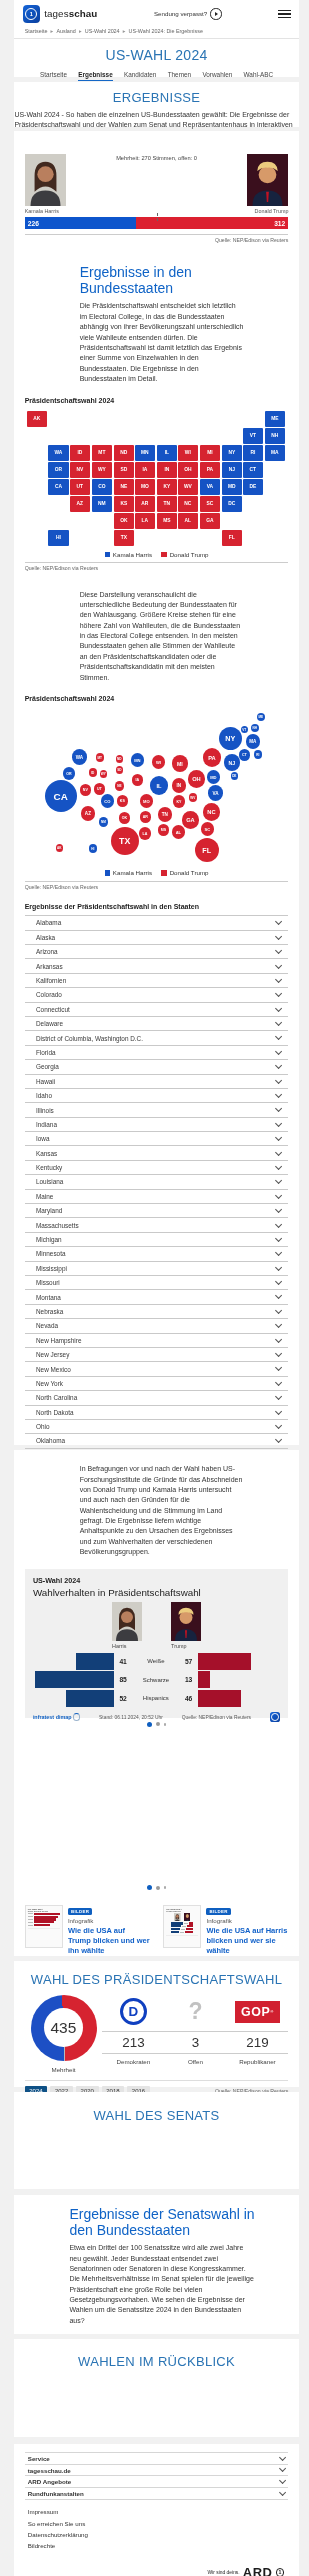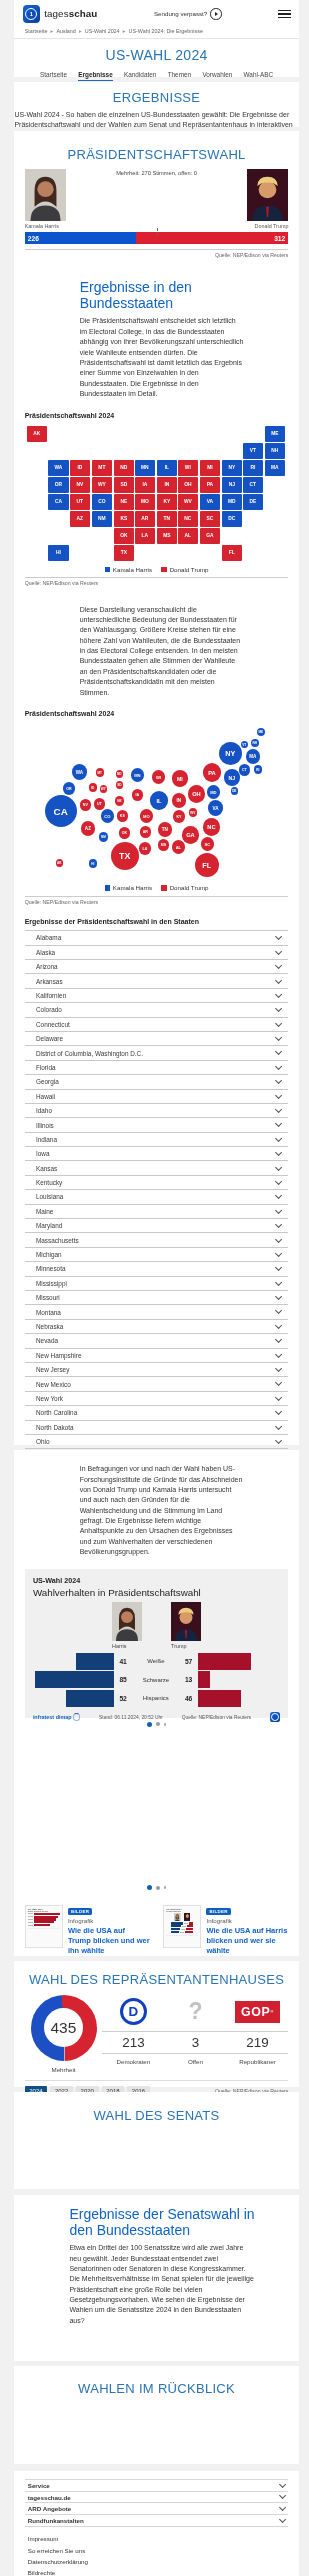--- a/index.html
+++ b/index.html
@@ -132,21 +132,21 @@
   .goplogo{background:#d12030;color:#fff;font-weight:bold;font-size:12.4px;padding:4.1px 6.2px;letter-spacing:0.5px;position:relative;}
   .goplogo .reg{font-size:4.1px;vertical-align:3.1px;}
   .h-num{border-top:0.5px solid #ccc;border-bottom:0.5px solid #ccc;font-size:13.4px;color:#333;padding:3.1px 0;margin-top:3.1px;}
   .h-lbl{font-size:6.2px;color:#444;margin-top:3.6px;}
   .haus-foot{border-top:0.5px solid #ddd;display:flex;justify-content:space-between;align-items:center;margin-top:7.2px;padding-top:4.6px;}
   .chips{display:flex;gap:3.1px;}
   .chip{background:#e4e4e4;color:#333;font-size:6px;padding:2.1px 4.6px;border-radius:1px;cursor:pointer;}
   .chip.active{background:#0f5186;color:#fff;}
   
   .sec-senat{height:97px;box-sizing:border-box;padding-top:15.5px;}
-  .sec-senat-erg{height:166px;box-sizing:border-box;padding-top:11.3px;}
+  .sec-senat-erg{height:139px;box-sizing:border-box;padding-top:11.3px;}
   .sec-rueckblick{height:98px;box-sizing:border-box;padding-top:15px;}
   
   .sec-footer{height:135px;box-sizing:border-box;padding:8.2px 10.3px 0 10.3px;}
   .f-row{height:10.8px;display:flex;align-items:center;justify-content:space-between;border-top:0.5px solid #d6d6d6;
     font-size:6.2px;font-weight:bold;color:#333;cursor:pointer;padding:0 3.1px;}
   .f-rows{border-bottom:0.5px solid #d6d6d6;}
   .f-links{margin-top:6.2px;}
   .f-link{height:11.3px;display:flex;align-items:center;font-size:6.2px;color:#333;cursor:pointer;padding:0 3.1px;}
   .ard-wrap{display:flex;justify-content:flex-end;align-items:center;gap:3.1px;margin-top:13.4px;padding-right:4.1px;}
   .ard-claim{font-size:4.9px;color:#222;}
@@ -198,21 +198,20 @@
 </section>
 <div class="gap"></div>
 
 <section class="card sec-ergebnisse">
   <h2 class="big-head">ERGEBNISSE</h2>
   <p class="body-text article-col">US-Wahl 2024 - So haben die einzelnen US-Bundesstaaten gewählt: Die Ergebnisse der Präsidentschaftswahl und der Wahlen zum Senat und Repräsentantenhaus in interaktiven Grafiken.</p>
 </section>
 <div class="gap"></div>
 
 <section class="card sec-praesident">
-  <h2 class="big-head">PRÄSIDENTSCHAFTSWAHL</h2>
   <div class="pv-row">
     <div class="photo" id="photo-harris">
         <svg viewBox="0 0 60 80" width="100%" height="100%" preserveAspectRatio="none">
           <rect width="60" height="80" fill="#cfcdc6"></rect>
           <path d="M14 34 Q14 12 30 12 Q46 12 46 34 L46 58 Q38 50 30 50 Q22 50 14 58 Z" fill="#42291f"></path>
           <circle cx="30" cy="31" r="12" fill="#b97f5e"></circle>
           <path d="M8 80 Q8 56 30 56 Q52 56 52 80 Z" fill="#3c3c40"></path>
         </svg>
       </div>
     <div class="pv-center">Mehrheit: 270 Stimmen, offen: 0</div>
@@ -796,21 +795,21 @@
           </div>
           <div class="th-f"></div>
         </div>
         <div class="t-body"><span class="badge">BILDER</span><div class="t-kicker">Infografik</div><h3 class="t-title">Was die USA bewegt und die Stimmung prägt</h3></div>
       </article>
     </div>
 </section>
 <div class="gap" style="height:5.7px;"></div>
 
 <section class="card sec-haus">
-  <h2 class="big-head">WAHL DES REPRÄSENTANTENHAUSES</h2>
+  <h2 class="big-head">WAHL DES PRÄSIDENTSCHAFTSWAHL</h2>
   <div class="haus-row">
     <div class="donut-wrap">
       <div class="donut">
         <div class="hole">435</div>
       </div>
       <div class="donut-label">Mehrheit</div>
     </div>
     <div class="h-cols" id="house-cols">
         <div class="h-col">
           <div class="h-icon">

